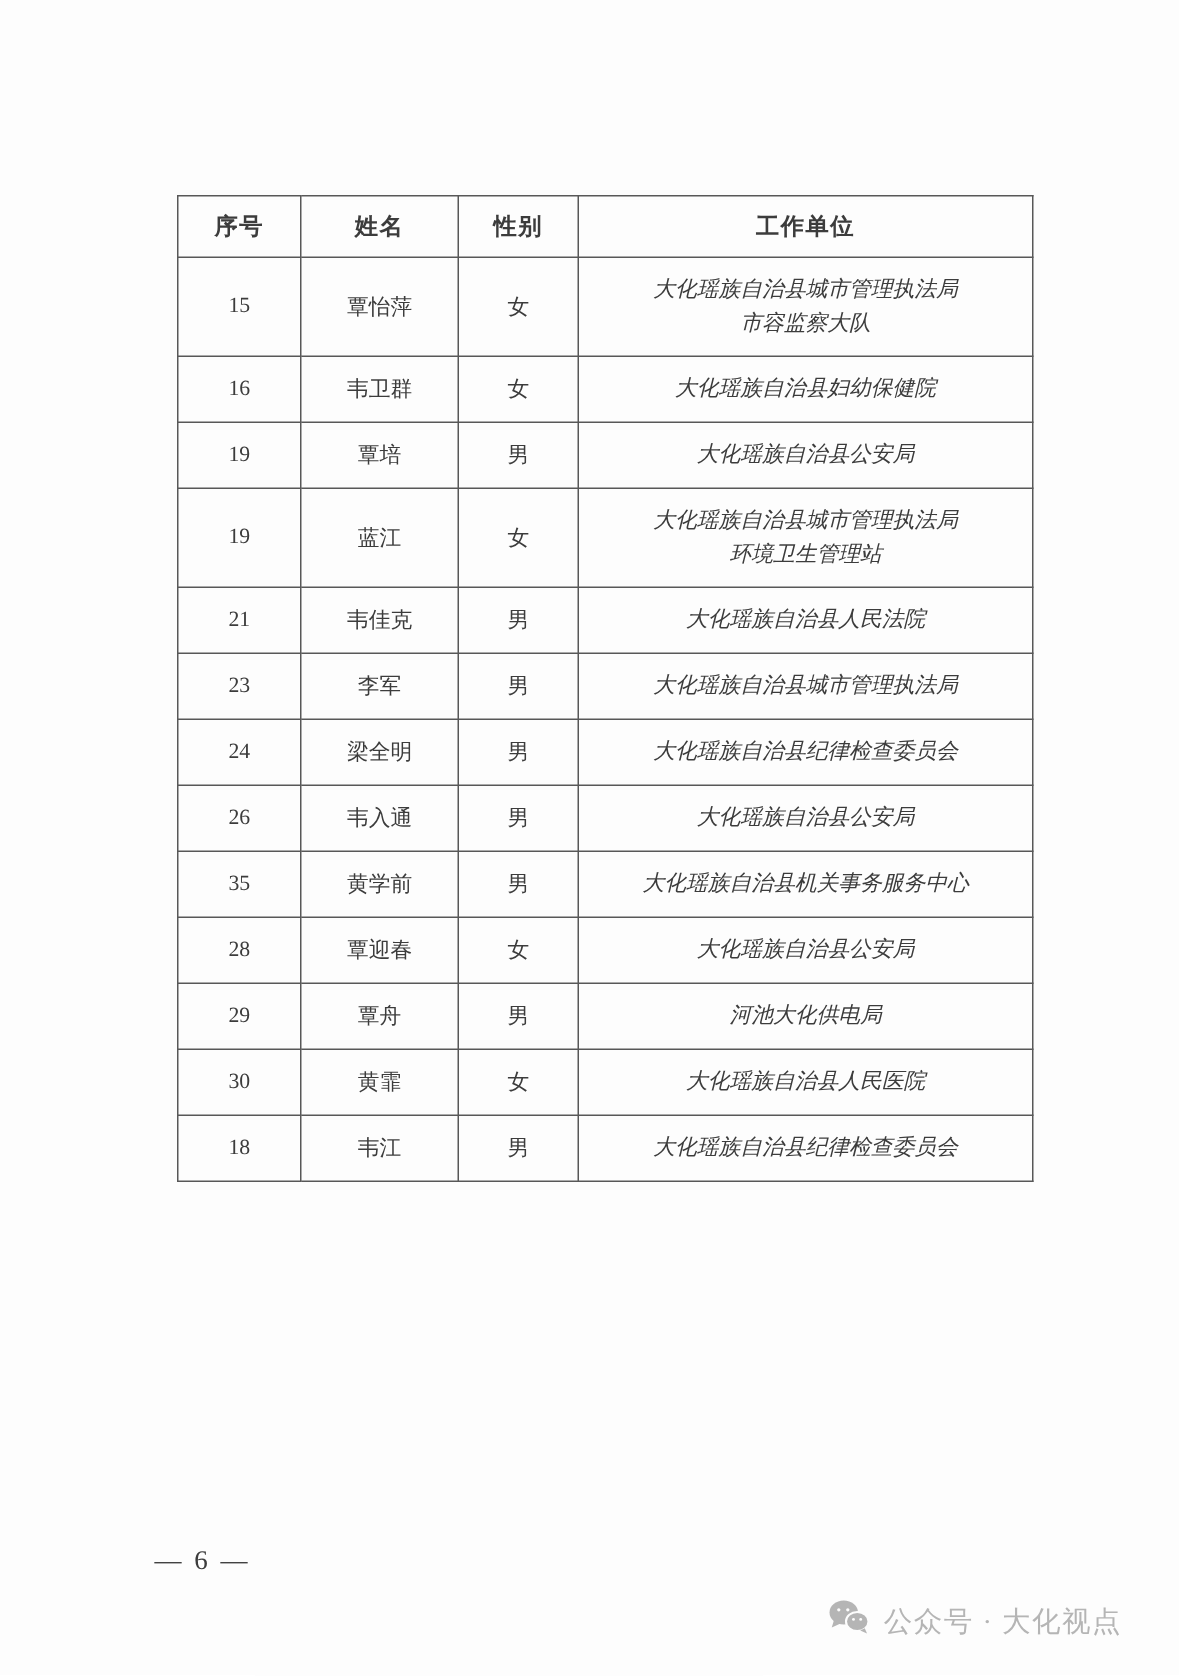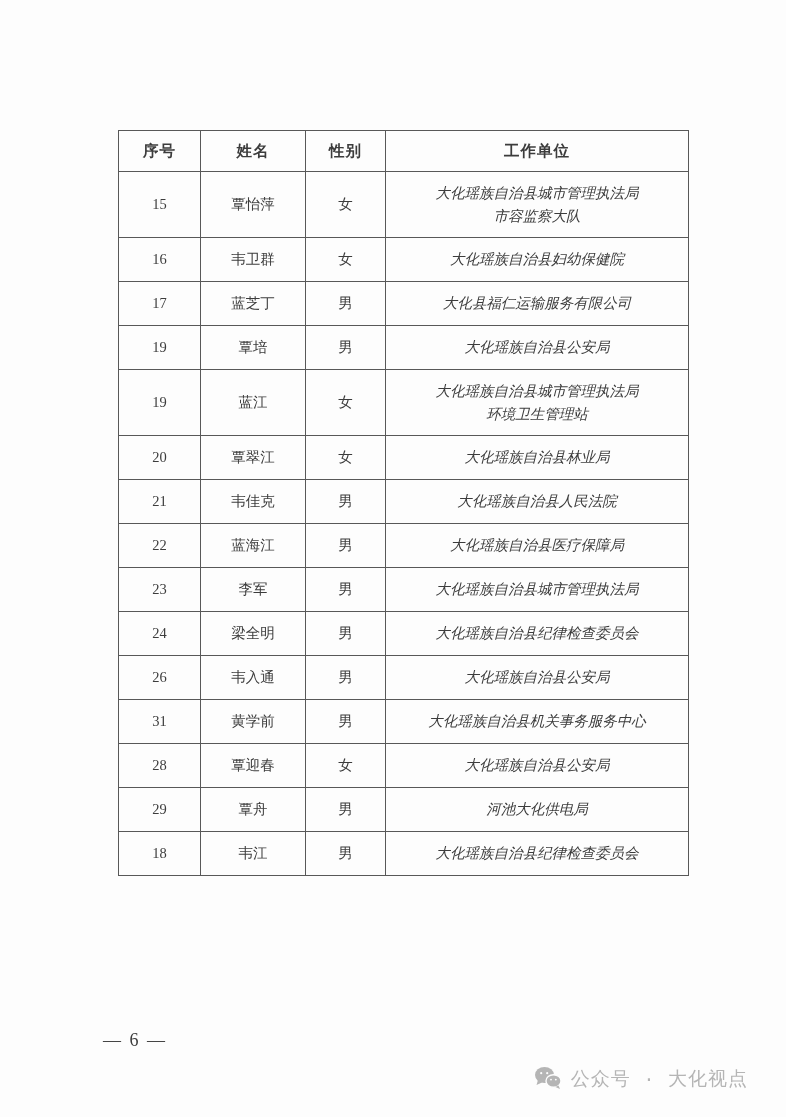--- a/index.html
+++ b/index.html
@@ -44,23 +44,24 @@
     position:absolute;
     left:103px; top:1030px;
     font-size:18px;
     color:#3c3c3c;
     letter-spacing:2px;
   }
   .footer {
     position:absolute;
     right:38px; top:1066px;
     display:flex;
+    align-items:center;
     gap:9px;
     color:#b5b5b5;
-    font-family:Liberation Mono, monospace;
+    font-family:Liberation Serif, serif;
     font-size:19px;
     letter-spacing:1px;
   }
   .footer .wechat-icon { display:inline-block; }
 </style>
 </head>
 <body>
 
 <div class="page">
 
@@ -88,62 +89,44 @@
 市容监察大队</td>
   </tr>
 
   <tr>
     <td class="c-no">16</td>
     <td class="c-name">韦卫群</td>
     <td class="c-gender">女</td>
     <td class="c-unit">大化瑶族自治县妇幼保健院</td>
   </tr>
 
-  <tr>
-    <td class="c-no">17</td>
-    <td class="c-name">蓝芝丁</td>
-    <td class="c-gender">男</td>
-    <td class="c-unit">大化县福仁运输服务有限公司</td>
-  </tr>
 
   <tr>
     <td class="c-no">19</td>
     <td class="c-name">覃培</td>
     <td class="c-gender">男</td>
     <td class="c-unit">大化瑶族自治县公安局</td>
   </tr>
 
   <tr class="tall">
     <td class="c-no">19</td>
     <td class="c-name">蓝江</td>
     <td class="c-gender">女</td>
     <td class="c-unit">大化瑶族自治县城市管理执法局
 环境卫生管理站</td>
   </tr>
 
-  <tr>
-    <td class="c-no">20</td>
-    <td class="c-name">覃翠江</td>
-    <td class="c-gender">女</td>
-    <td class="c-unit">大化瑶族自治县林业局</td>
-  </tr>
 
   <tr>
     <td class="c-no">21</td>
     <td class="c-name">韦佳克</td>
     <td class="c-gender">男</td>
     <td class="c-unit">大化瑶族自治县人民法院</td>
   </tr>
 
-  <tr>
-    <td class="c-no">22</td>
-    <td class="c-name">蓝海江</td>
-    <td class="c-gender">男</td>
-    <td class="c-unit">大化瑶族自治县医疗保障局</td>
-  </tr>
 
   <tr>
     <td class="c-no">23</td>
     <td class="c-name">李军</td>
     <td class="c-gender">男</td>
     <td class="c-unit">大化瑶族自治县城市管理执法局</td>
   </tr>
 
   <tr>
     <td class="c-no">24</td>
@@ -154,40 +137,46 @@
 
 
   <tr>
     <td class="c-no">26</td>
     <td class="c-name">韦入通</td>
     <td class="c-gender">男</td>
     <td class="c-unit">大化瑶族自治县公安局</td>
   </tr>
 
   <tr>
-    <td class="c-no">31</td>
+    <td class="c-no">35</td>
     <td class="c-name">黄学前</td>
     <td class="c-gender">男</td>
     <td class="c-unit">大化瑶族自治县机关事务服务中心</td>
   </tr>
 
   <tr>
     <td class="c-no">28</td>
     <td class="c-name">覃迎春</td>
     <td class="c-gender">女</td>
     <td class="c-unit">大化瑶族自治县公安局</td>
   </tr>
 
   <tr>
     <td class="c-no">29</td>
     <td class="c-name">覃舟</td>
     <td class="c-gender">男</td>
     <td class="c-unit">河池大化供电局</td>
   </tr>
 
+  <tr>
+    <td class="c-no">30</td>
+    <td class="c-name">黄霏</td>
+    <td class="c-gender">女</td>
+    <td class="c-unit">大化瑶族自治县人民医院</td>
+  </tr>
 
   <tr>
     <td class="c-no">18</td>
     <td class="c-name">韦江</td>
     <td class="c-gender">男</td>
     <td class="c-unit">大化瑶族自治县纪律检查委员会</td>
   </tr>
 </tbody>
   </table>
 

